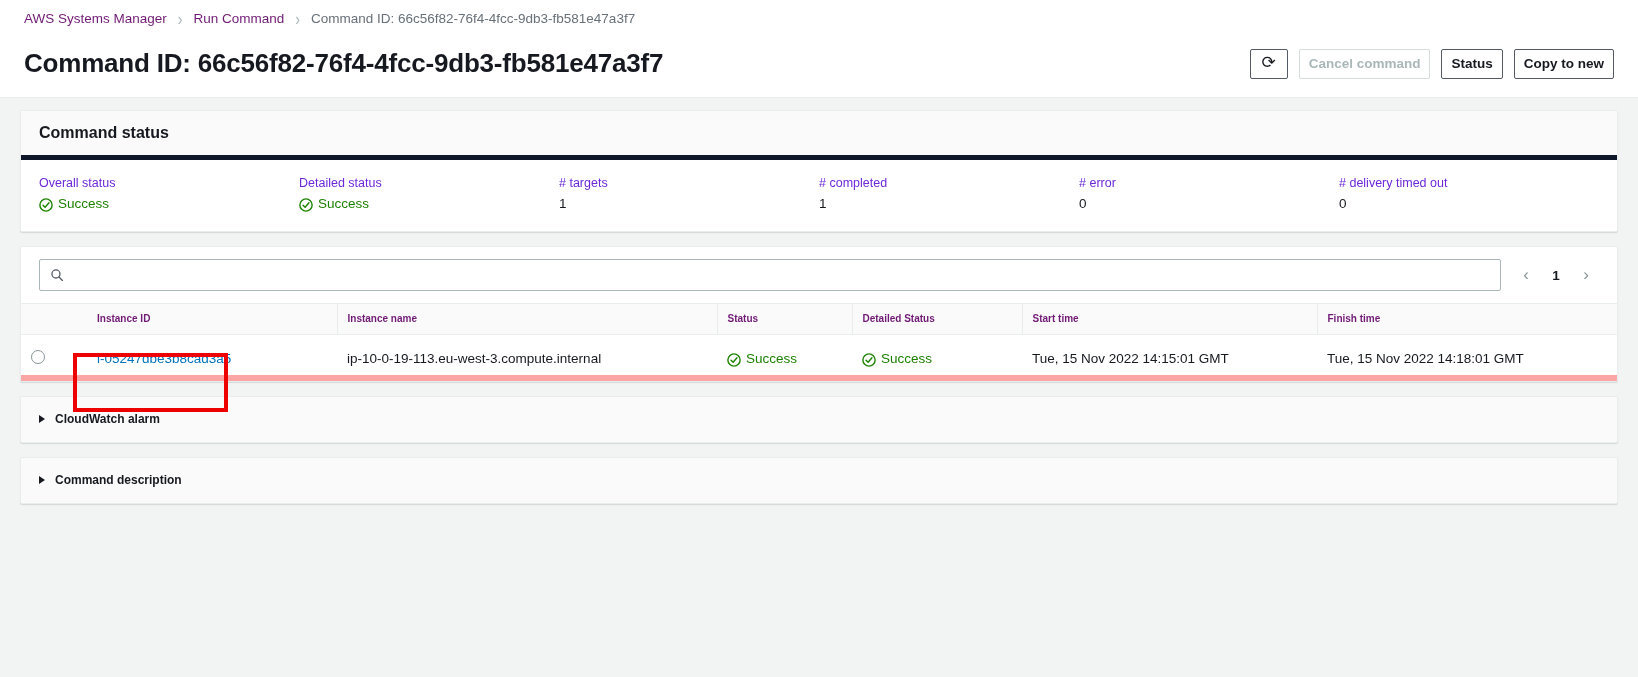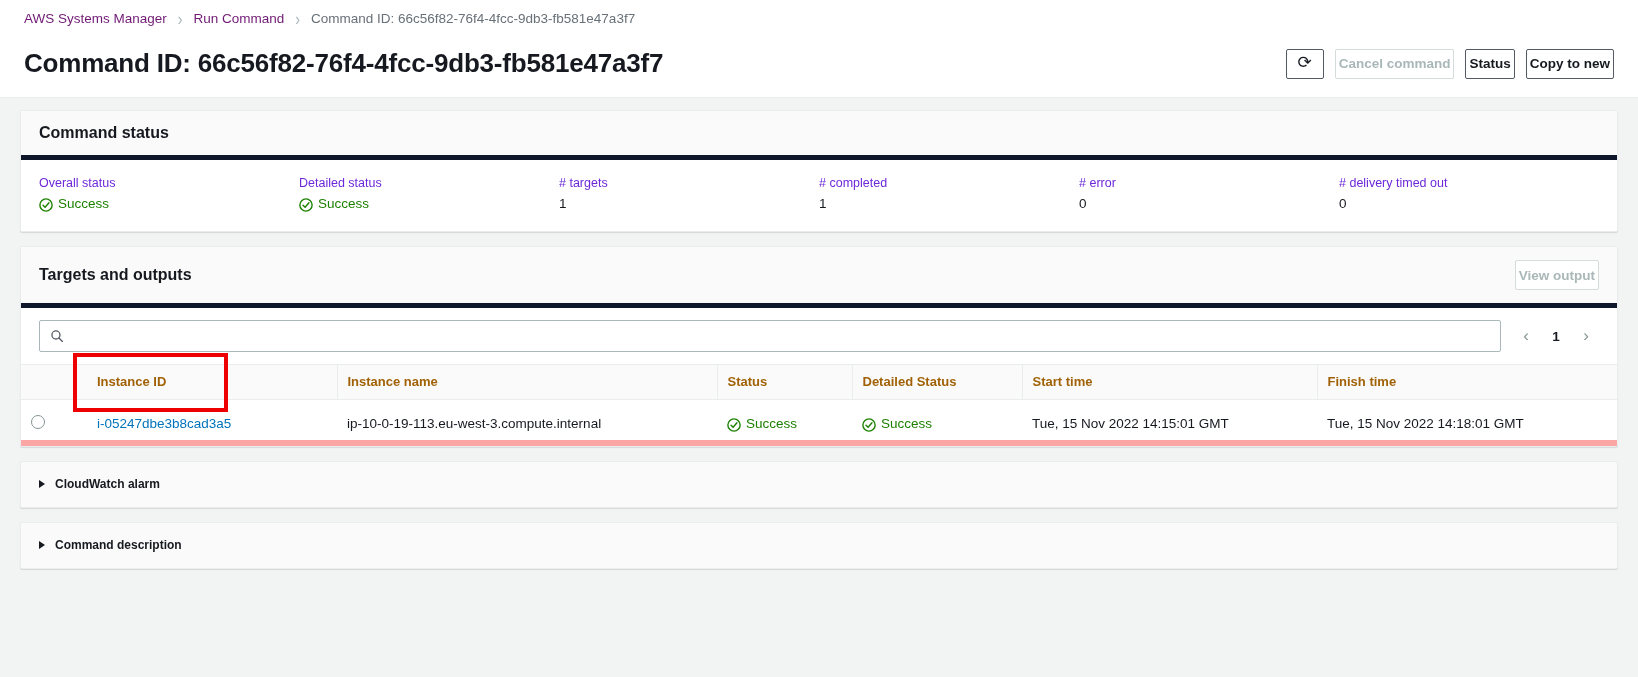--- a/index.html
+++ b/index.html
@@ -47,21 +47,21 @@
     font-weight: bold;
     color: #16191f;
     letter-spacing: -0.2px;
     white-space: nowrap;
   }
   .header-actions { display: flex; align-items: center; gap: 11px; }
 
   .btn {
     height: 30px;
     min-width: 0;
-    padding: 0 3px;
+    padding: 0 9px;
     background: #ffffff;
     border: 1px solid #545b64;
     border-radius: 2px;
     color: #16191f;
     font-size: 13.5px;
     font-weight: bold;
     font-family: "Liberation Sans", sans-serif;
     cursor: pointer;
     display: inline-flex;
     align-items: center;
@@ -193,23 +193,23 @@
   }
 
   
   table.targets {
     width: 100%;
     border-collapse: collapse;
     font-size: 13.5px;
   }
   table.targets thead th {
     text-align: left;
-    font-size: 13px;
-    font-weight: bold;
-    color: #a16207;
+    font-size: 10px;
+    font-weight: bold;
+    color: #701a75;
     padding: 9px 10px 10px 10px;
     border-top: 1px solid #eaeded;
     border-bottom: 1px solid #eaeded;
     background: #fafafa;
     white-space: nowrap;
   }
   table.targets thead th.sel-col { width: 46px; border-right: 0; }
   table.targets thead th.divided { border-left: 1px solid #eaeded; }
   table.targets tbody td {
     padding: 15px 10px 8px 10px;
@@ -340,24 +340,20 @@
 
         <div>
           <div class="status-label"># delivery timed out</div>
           <div class="status-value">0</div>
         </div>
 
       </div>
     </div>
 
     <div class="panel">
-      <div class="panel-head">
-        <span class="panel-title">Targets and outputs</span>
-        <button class="btn disabled">View output</button>
-      </div>
 
       <div class="table-tools">
         <div class="search-box">
           <svg class="mag-icon" viewBox="0 0 16 16">
             <circle cx="6.8" cy="6.8" r="4.6" fill="none" stroke="#545b64" stroke-width="1.5"></circle>
             <line x1="10.3" y1="10.3" x2="14.2" y2="14.2" stroke="#545b64" stroke-width="1.5" stroke-linecap="round"></line>
           </svg>
           <input type="text" placeholder="" style="">
         </div>
         <div class="pagination">

